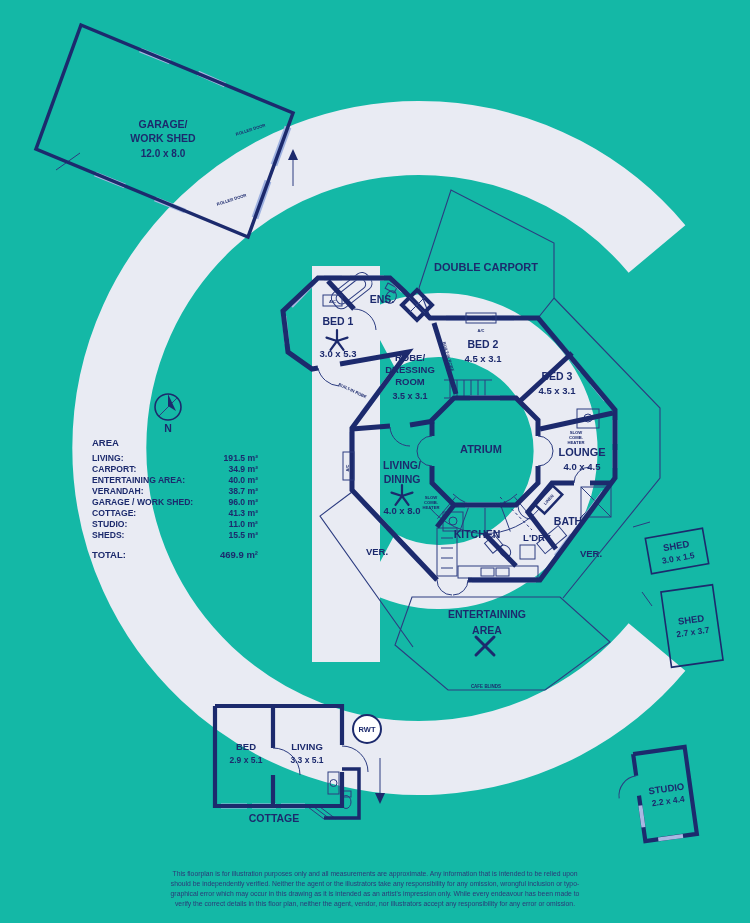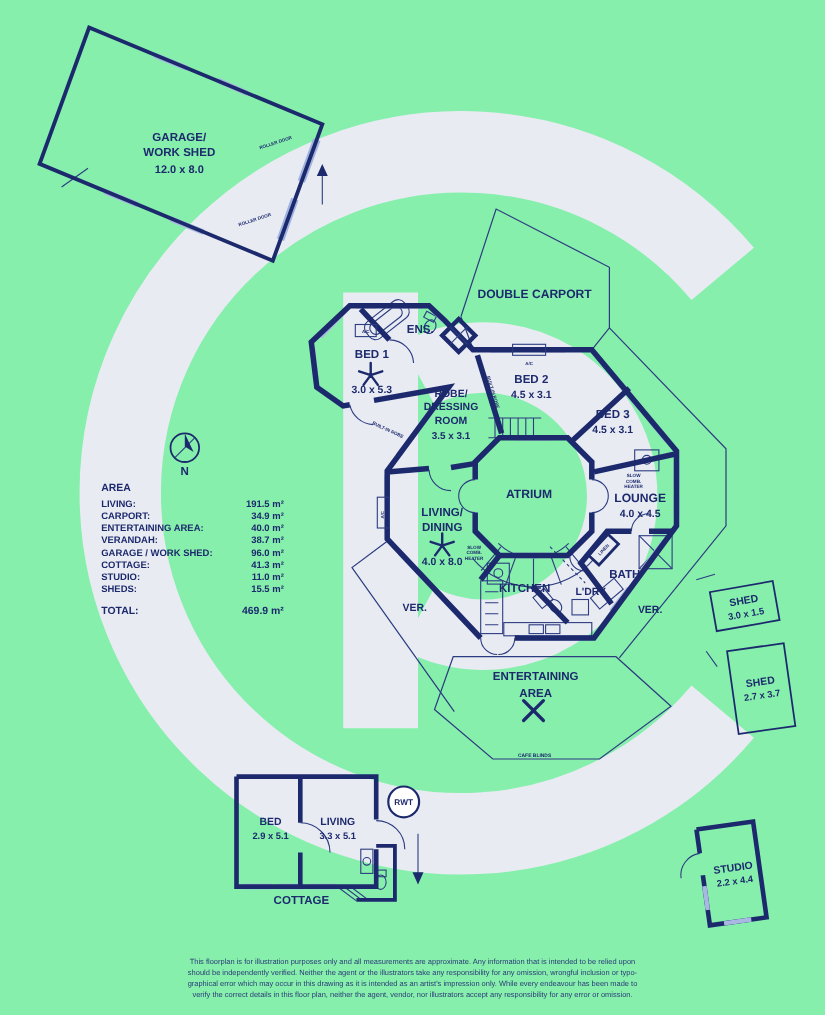--- a/index.html
+++ b/index.html
@@ -1,16 +1,16 @@
 <!DOCTYPE html>
 <html><head>
 <meta charset="utf-8">
 <style>
   html,body{margin:0;padding:0;background:#ffffff;}
-  #page{position:relative;width:750px;height:923px;background:#86efac;overflow:hidden;
+  #page{position:relative;width:750px;height:923px;background:#14b8a6;overflow:hidden;
         font-family:"Liberation Sans", sans-serif;}
   svg{display:block}
   text{fill:#1c2a6d;font-family:"Liberation Sans", sans-serif;font-weight:bold;}
   .thin{stroke:#2c3c80;stroke-width:1.1;fill:none;}
   .wall{stroke:#1c2a6d;stroke-width:5;fill:none;stroke-linejoin:miter;}
   .wall4{stroke:#1c2a6d;stroke-width:4.2;fill:none;}
   .win{stroke:#a9b8e2;stroke-width:5;fill:none;}
   .door{stroke:#2c3c80;stroke-width:1;fill:none;}
   .fix{stroke:#2c3c80;stroke-width:1;fill:none;}
   .disc{font-weight:normal;fill:#2b3a78;}

